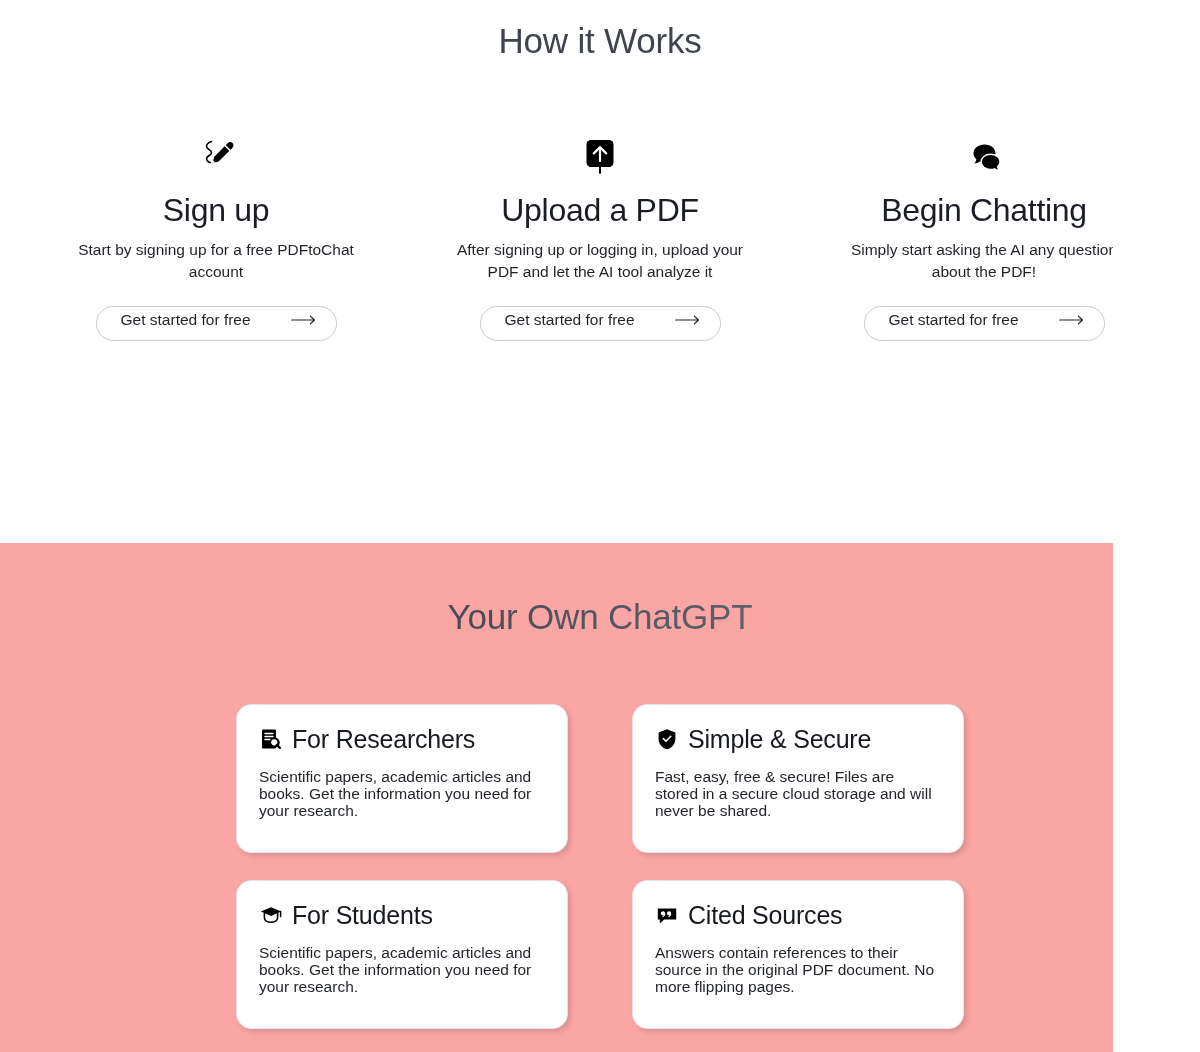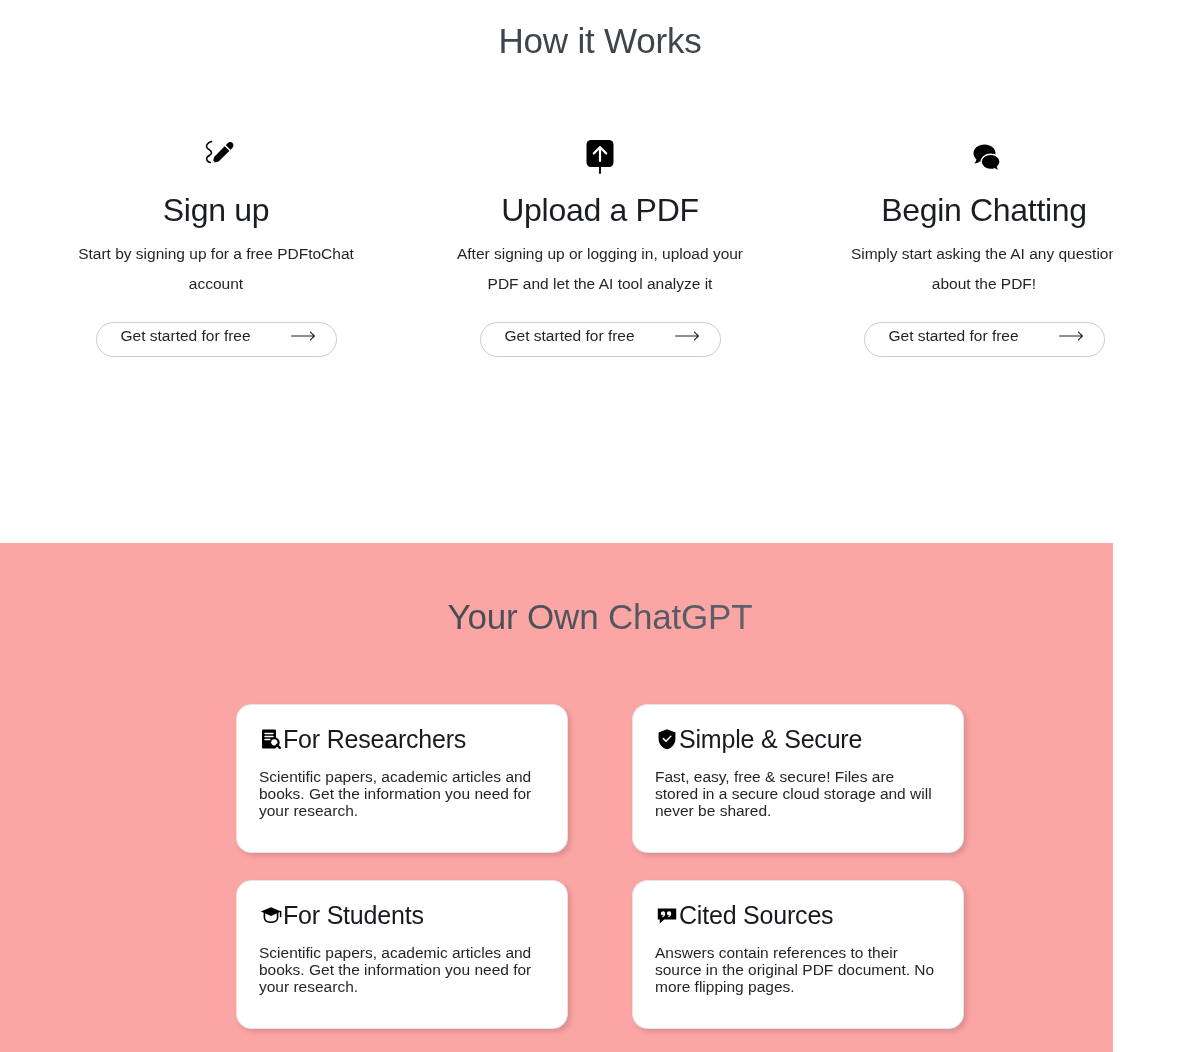--- a/index.html
+++ b/index.html
@@ -65,21 +65,21 @@
     font-size: 32px;
     font-weight: 400;
     color: #1a1d23;
     letter-spacing: -0.3px;
     line-height: 38px;
     margin-bottom: 10px;
   }
 
   .step-desc {
     font-size: 15.5px;
-    line-height: 30px;
+    line-height: 22px;
     color: #1f2227;
     max-width: 300px;
     margin-bottom: 23px;
   }
 
   .pill-btn {
     display: inline-flex;
     align-items: center;
     justify-content: space-between;
     border: 1px solid #c9ccd1;
@@ -139,20 +139,21 @@
     border: 1px solid #e3e4e6;
     border-radius: 15px;
     box-shadow: 3px 3px 5px rgba(0,0,0,0.13);
     padding: 19px 22px 22px 22px;
     min-height: 149px;
   }
 
   .card-head {
     display: flex;
     align-items: center;
+    gap: 9px;
     margin-bottom: 14px;
   }
 
   .card-icon {
     width: 24px;
     height: 24px;
     display: inline-flex;
     align-items: center;
     justify-content: center;
     flex: 0 0 auto;

